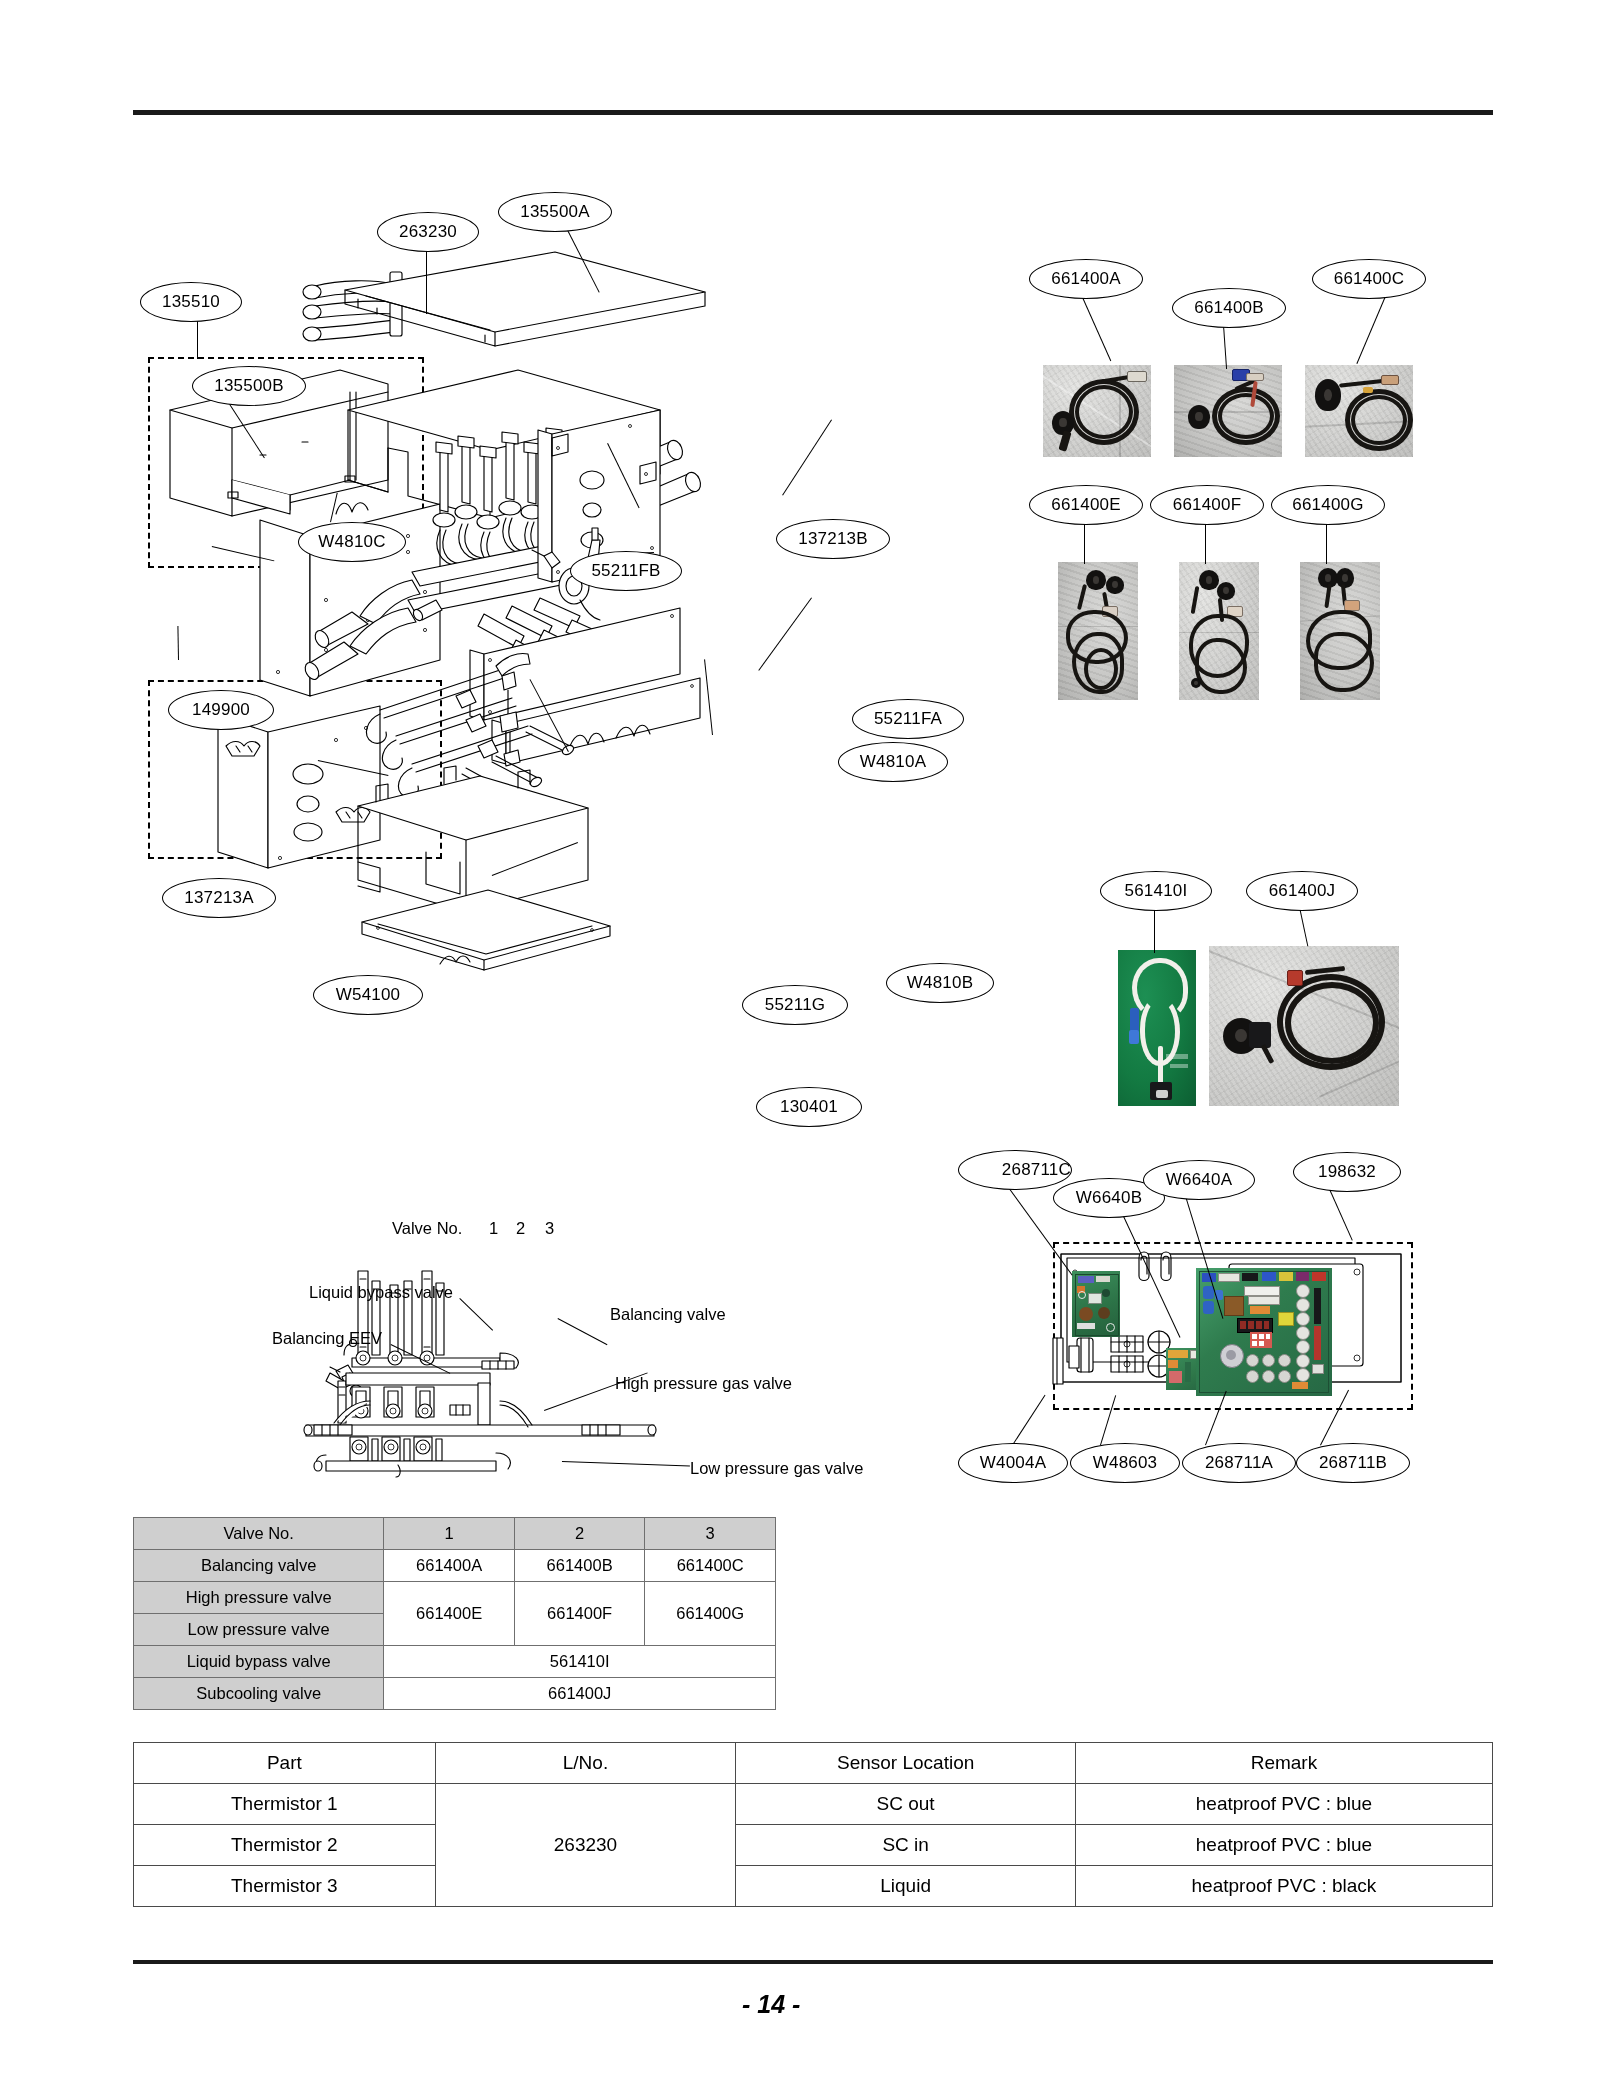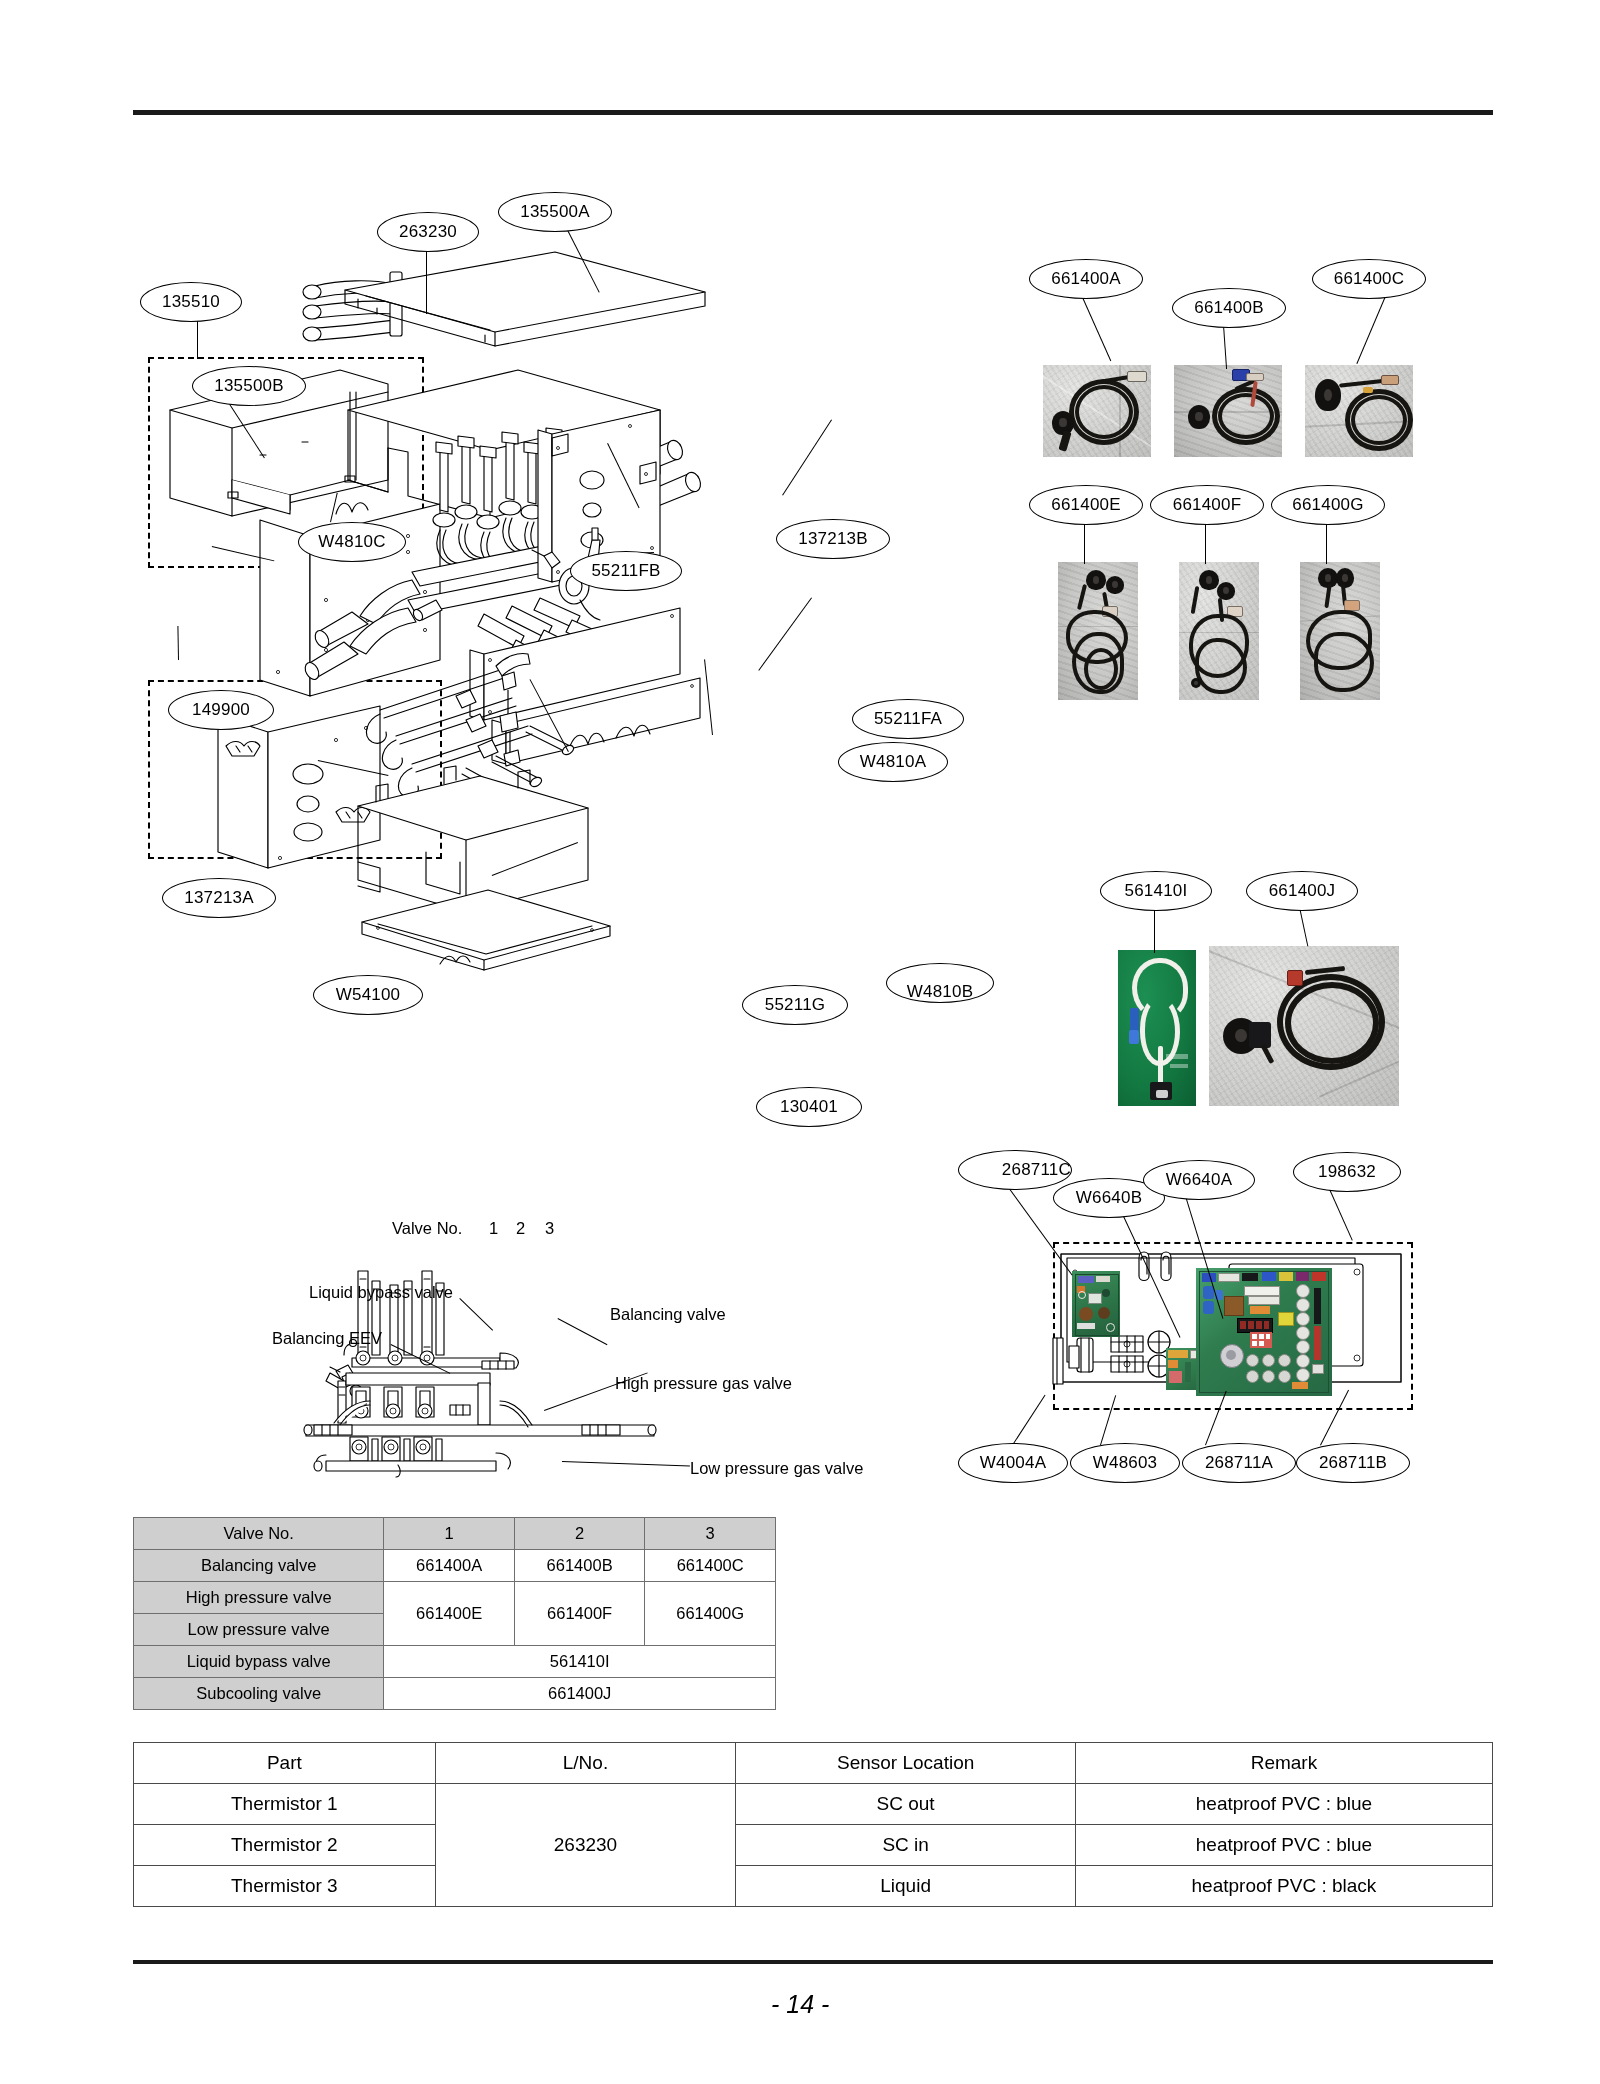--- a/index.html
+++ b/index.html
@@ -75,21 +75,21 @@
   table{border-collapse:collapse;position:absolute;}
   .vtab{left:133px;top:1517px;width:643px;font-size:16.5px;}
   .vtab td{border:1px solid #6f6f6f;text-align:center;padding:5px 2px;height:21px;}
   .vtab .hd{background:#cfcfcf;}
   .vtab .lbl{background:#cfcfcf;text-align:center;}
 
   .ttab{left:133px;top:1742px;width:1360px;font-size:19px;}
   .ttab td{border:1px solid #4a4a4a;text-align:center;padding:7px 4px;height:26px;}
 
   
-  .pageno{position:absolute;left:742px;top:1990px;font-size:25px;font-weight:normal;font-style:italic;margin-left:29px;}
+  .pageno{position:absolute;left:742px;top:1990px;font-size:25px;font-weight:bold;font-style:italic;}
   .copy{position:absolute;left:960px;top:1985px;font-size:17.5px;line-height:1.45;}
 </style>
 </head>
 <body>
 
 <div class="page">
 
   <div class="rule-top"></div>
   <div class="rule-bot"></div>
 
@@ -749,21 +749,21 @@
     </div>
   <div class="cal" style="left:162px;top:878px;width:112px;height:38px;">
       <span>137213A</span>
     </div>
   <div class="cal" style="left:313px;top:975px;width:108px;height:38px;">
       <span>W54100</span>
     </div>
   <div class="cal" style="left:742px;top:985px;width:104px;height:38px;">
       <span>55211G</span>
     </div>
-  <div class="cal" style="left:886px;top:963px;width:106px;height:38px;align-items:flex-end;">
+  <div class="cal" style="left:886px;top:963px;width:106px;height:38px;">
       <span>W4810B</span>
     </div>
   <div class="cal" style="left:756px;top:1087px;width:104px;height:38px;">
       <span>130401</span>
     </div>
 
   <div class="lead" style="left:1082px;top:295px;width:72px;transform:rotate(66deg);"></div>
   <div class="lead" style="left:1224px;top:325px;width:44px;transform:rotate(86deg);"></div>
   <div class="lead" style="left:1387px;top:294px;width:76px;transform:rotate(113deg);"></div>
 

